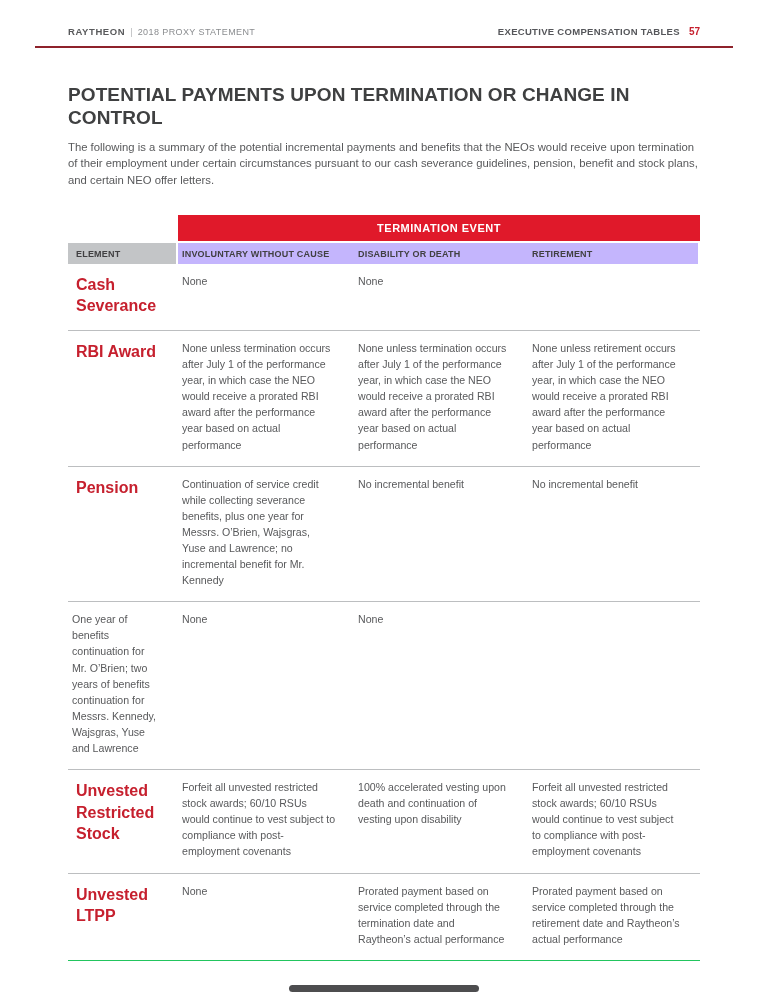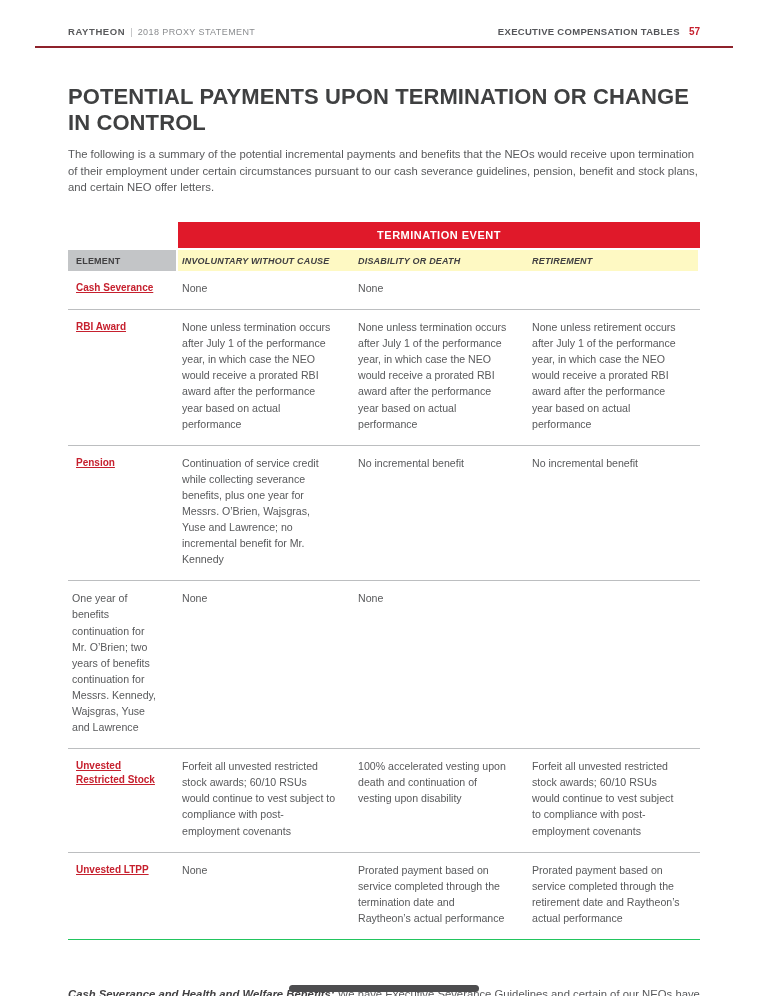--- a/index.html
+++ b/index.html
@@ -32,21 +32,21 @@
   .header-rule {
     margin: 9px 35px 0 35px;
     height: 2px;
     background: #8e222b;
   }
 
   
   main { padding: 0 68px; }
   h1.doc-title {
     margin: 36px 0 0 0;
-    font-size: 22px;
+    font-size: 19px;
     line-height: 1.2;
     color: #3f4041;
     letter-spacing: 0.1px;
   }
   p.intro {
     margin: 9px 0 12px 0;
     font-size: 11.3px;
     line-height: 1.48;
     color: #58595b;
   }
@@ -74,36 +74,35 @@
     font-weight: bold;
     color: #414042;
     letter-spacing: 0.2px;
     padding: 6px 4px 5px 4px;
   }
   .h-element {
     background: #c3c5c7;
     border-right: 2px solid #ffffff;
     padding-left: 8px !important;
   }
-  .h-col { background: #fef9c3; font-style: italic; }
+  .h-col { background: #c4b5fd; }
 
   .t-row {
     display: grid;
     grid-template-columns: 110px 176px 174px 170px;
     border-bottom: 1px solid #bcbec0;
     padding: 9px 0 13px 0;
   }
   .t-row.last { border-bottom: 1px solid #22c55e; }
   .t-el {
     color: #c6202e;
     font-weight: bold;
-    font-size: 10px;
+    font-size: 16px;
     line-height: 1.35;
     padding: 1px 10px 0 8px;
-    text-decoration: underline;
   }
   .t-cell {
     font-size: 10.6px;
     line-height: 1.52;
     color: #58595b;
     padding: 0 18px 0 4px;
   }
 
   
   .body-para {

